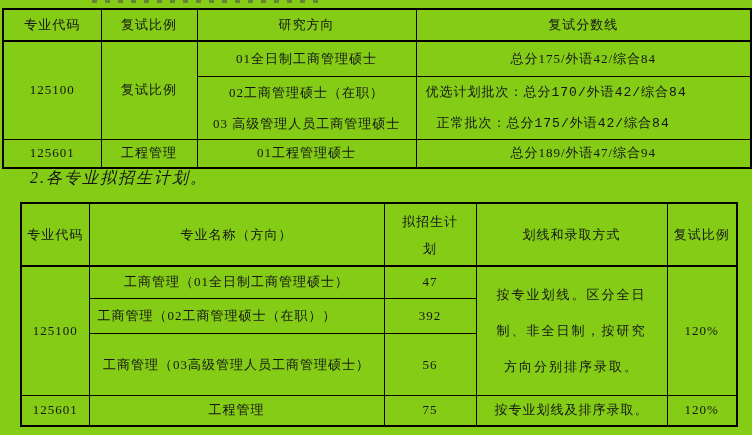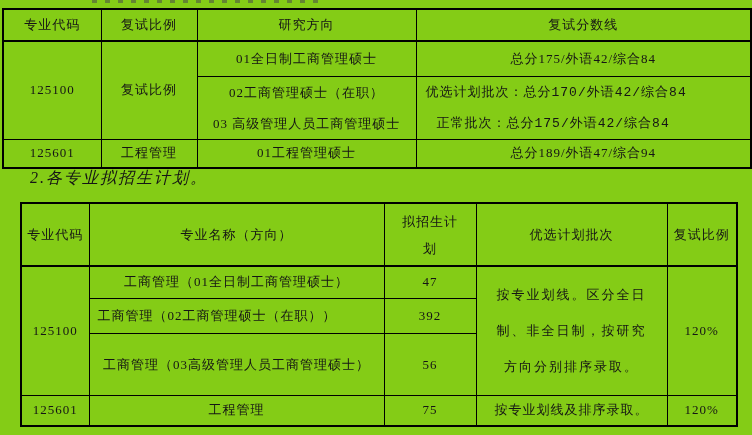--- a/index.html
+++ b/index.html
@@ -131,21 +131,21 @@
         <col style="width:191px">
         <col style="width:70px">
     </colgroup>
     <tbody>
       <tr class="rh">
         <td>专业代码</td>
         <td>专业名称（方向）</td>
         <td class="plan-head">
           <span class="wrap">拟招生计划</span>
         </td>
-        <td>优选计划批次</td>
+        <td>划线和录取方式</td>
         <td>复试比例</td>
       </tr>
       <tr class="ra">
         <td rowspan="3">125100</td>
         <td>工商管理（01全日制工商管理硕士）</td>
         <td>47</td>
         <td rowspan="3" class="rule-cell">按专业划线。区分全日制、非全日制，按研究方向分别排序录取。</td>
         <td rowspan="3">120%</td>
       </tr>
       <tr class="rb">

